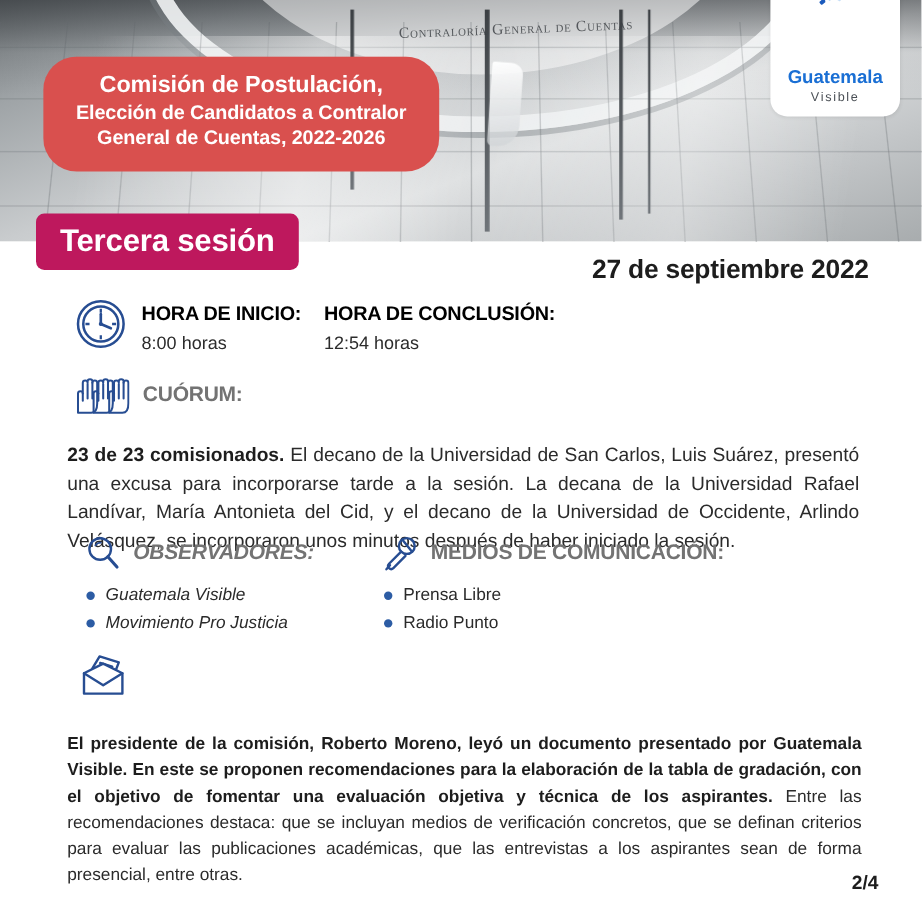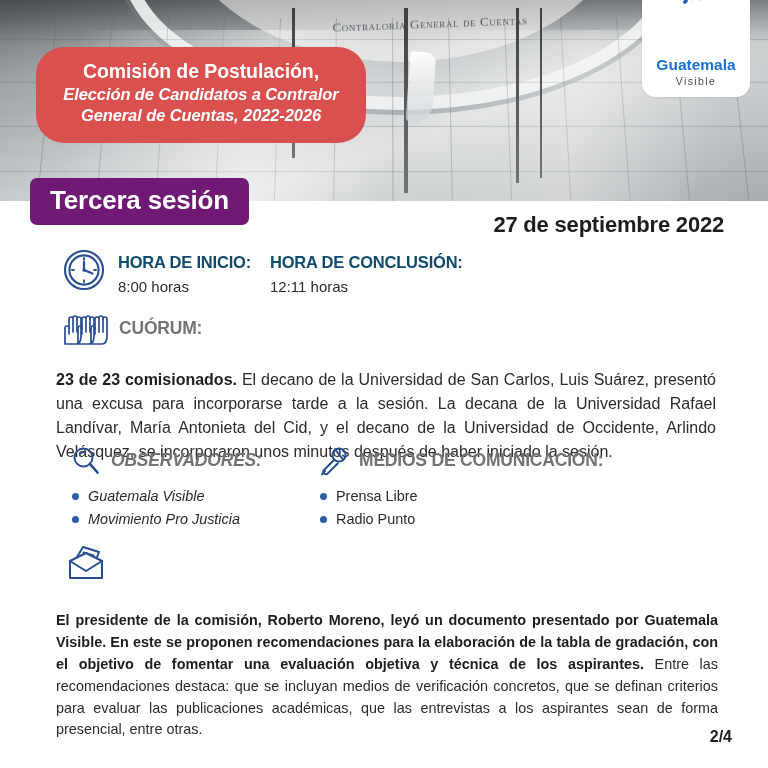--- a/index.html
+++ b/index.html
@@ -118,29 +118,28 @@
     font-size: 19.5px;
     font-weight: bold;
     line-height: 1.22;
     letter-spacing: -.1px;
   }
   .red-line-2, .red-line-3 {
     font-size: 16.5px;
     font-weight: bold;
     line-height: 1.3;
     letter-spacing: -.1px;
-    font-style: italic;
   }
 
   
   .blue-banner {
     position: absolute;
     left: 30px; top: 178px;
     padding: 7px 20px 9px 20px;
-    background: #701a75;
+    background: #be185d;
     border-radius: 7px;
     color: #ffffff;
     font-size: 26px;
     font-weight: bold;
     letter-spacing: -.2px;
     z-index: 7;
   }
 
   
   .logo-card {
@@ -208,21 +207,21 @@
     position: absolute;
     left: 62px; top: 10px;
     display: flex;
     align-items: flex-start;
     gap: 12px;
   }
   .hours-cols { display: flex; padding-top: 5px; }
   .hcol-1 { width: 152px; }
   .hcol-2 { width: 230px; }
   .h-label {
-    color: #0c4a6e;
+    color: #000000;
     font-size: 16.5px;
     font-weight: bold;
     letter-spacing: -.2px;
   }
   .h-value {
     color: #2c2c2c;
     font-size: 15px;
     margin-top: 6px;
   }
 
@@ -348,21 +347,21 @@
         <line x1="22" y1="22" x2="30.4" y2="25.6" stroke="#274d92" stroke-width="2.2" stroke-linecap="round"></line>
         <circle cx="22" cy="22" r="1.7" fill="#274d92"></circle>
       </svg>
       <div class="hours-cols">
         <div class="hcol-1">
           <div class="h-label">HORA DE INICIO:</div>
           <div class="h-value">8:00 horas</div>
         </div>
         <div class="hcol-2">
           <div class="h-label">HORA DE CONCLUSIÓN:</div>
-          <div class="h-value">12:11 horas</div>
+          <div class="h-value">12:54 horas</div>
         </div>
       </div>
     </div>
 
     <div class="quorum-head">
       <svg class="icon" width="46" height="34" viewBox="0 0 46 34">
         <g fill="none" stroke="#274d92" stroke-width="1.7" stroke-linejoin="round" stroke-linecap="round">
           <path d="M3 32 V16 a2 2 0 0 1 4 0 V7 a2 2 0 0 1 4 0 V6 a2 2 0 0 1 4 0 V7 a2 2 0 0 1 4 0 v17 q0 8 -5 8 H3 Z"></path>
           <line x1="7" y1="16" x2="7" y2="22"></line>
           <line x1="11" y1="8" x2="11" y2="20"></line>

